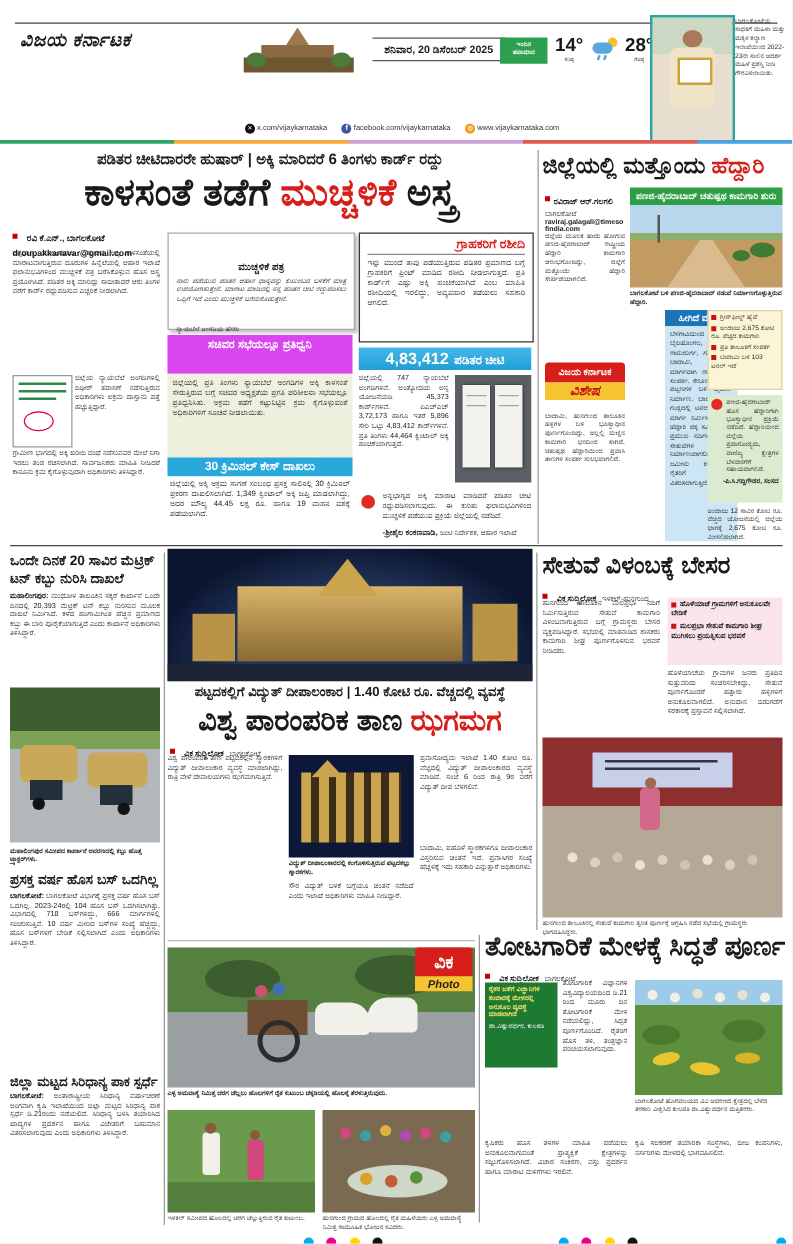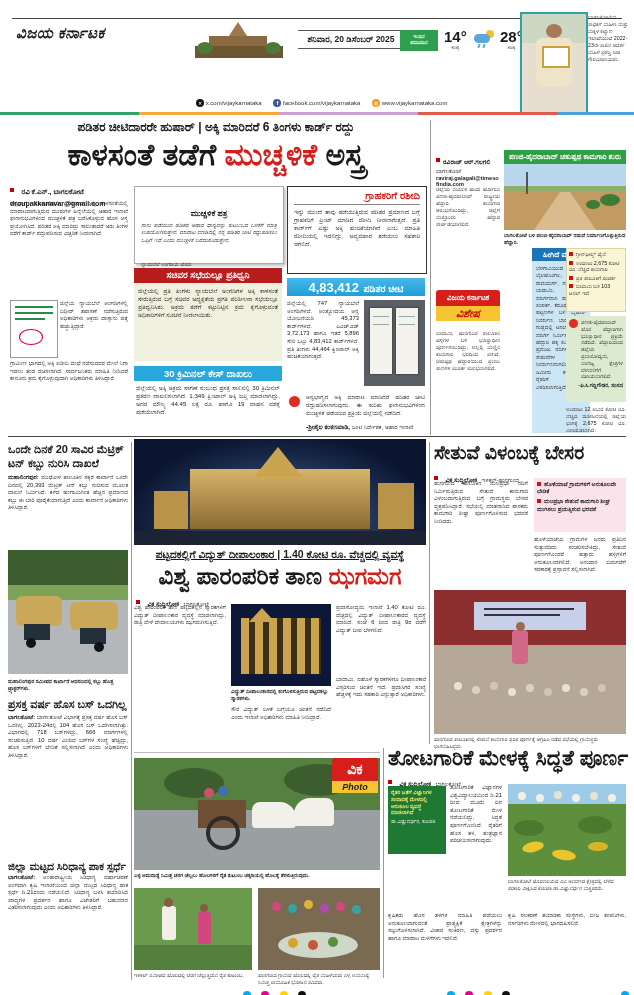--- a/index.html
+++ b/index.html
@@ -105,21 +105,21 @@
   <div class="a jt b6" style="left:10px;top:360px;width:118px;height:72px;">ಗ್ರಾಮೀಣ ಭಾಗದಲ್ಲಿ ಅಕ್ಕಿ ಖರೀದಿ ದಂಧೆ ನಡೆಸುವವರ ಮೇಲೆ ನಿಗಾ ಇಡಲು ತಂಡ ರಚಿಸಲಾಗಿದೆ. ಸಾರ್ವಜನಿಕರು ಮಾಹಿತಿ ನೀಡಿದರೆ ಕಾನೂನು ಕ್ರಮ ಕೈಗೊಳ್ಳುವುದಾಗಿ ಅಧಿಕಾರಿಗಳು ತಿಳಿಸಿದ್ದಾರೆ.</div>
 
   <div class="a" style="left:134px;top:186px;width:148px;height:76px;background:#fff;border:1px solid #aaa;box-shadow:2px 2px 3px rgba(0,0,0,.25);">
     <div style="text-align:center;font-size:8px;font-weight:bold;margin-top:22px;">ಮುಚ್ಚಳಿಕೆ ಪತ್ರ</div>
     <div class="jt" style="font-size:5.6px;line-height:7.4px;font-style:italic;font-family:'DejaVu Serif',serif;padding:3px 6px;height:36px;overflow:hidden;">ನಾನು ಪಡೆಯುವ ಪಡಿತರ ಆಹಾರ ಧಾನ್ಯವನ್ನು ಕುಟುಂಬದ ಬಳಕೆಗೆ ಮಾತ್ರ ಉಪಯೋಗಿಸುತ್ತೇನೆ. ಮಾರಾಟ ಮಾಡಿದಲ್ಲಿ ನನ್ನ ಪಡಿತರ ಚೀಟಿ ರದ್ದುಪಡಿಸಲು ಒಪ್ಪಿಗೆ ಇದೆ ಎಂದು ಮುಚ್ಚಳಿಕೆ ಬರೆದುಕೊಡುತ್ತೇನೆ.</div>
     <div style="font-size:5.3px;padding:0 6px;text-align:left;">ನ್ಯಾಯಬೆಲೆ ಅಂಗಡಿಯ ಹೆಸರು</div>
     <div style="font-size:5.3px;padding:0 6px;text-align:left;">ಫಲಾನುಭವಿಯ ಸಹಿ</div>
   </div>
 
   <div class="a" style="left:134px;top:268px;width:148px;">
-    <div class="boxhead" style="background:#b91c1c;height:15px;line-height:15px;font-size:9px;">ಸಚಿವರ ಸಭೆಯಲ್ಲೂ ಪ್ರತಿಧ್ವನಿ</div>
+    <div class="boxhead" style="background:#d946ef;height:31px;line-height:15px;font-size:9px;">ಸಚಿವರ ಸಭೆಯಲ್ಲೂ ಪ್ರತಿಧ್ವನಿ</div>
     <div class="jt" style="background:#eff0dd;font-size:6.2px;line-height:8px;padding:4px;height:70px;">ಜಿಲ್ಲೆಯಲ್ಲಿ ಪ್ರತಿ ತಿಂಗಳು ನ್ಯಾಯಬೆಲೆ ಅಂಗಡಿಗಳ ಅಕ್ಕಿ ಕಾಳಸಂತೆ ಸೇರುತ್ತಿರುವ ಬಗ್ಗೆ ಸಚಿವರ ಅಧ್ಯಕ್ಷತೆಯ ಪ್ರಗತಿ ಪರಿಶೀಲನಾ ಸಭೆಯಲ್ಲೂ ಪ್ರತಿಧ್ವನಿಸಿತು. ಅಕ್ರಮ ತಡೆಗೆ ಕಟ್ಟುನಿಟ್ಟಿನ ಕ್ರಮ ಕೈಗೊಳ್ಳುವಂತೆ ಅಧಿಕಾರಿಗಳಿಗೆ ಸೂಚನೆ ನೀಡಲಾಯಿತು.</div>
   </div>
 
   <div class="a" style="left:134px;top:366px;width:148px;">
     <div class="boxhead" style="background:#29a8dc;height:15px;line-height:15px;font-size:9.5px;">30 ಕ್ರಿಮಿನಲ್ ಕೇಸ್ ದಾಖಲು</div>
     <div class="jt" style="font-size:6.2px;line-height:8px;padding:3px 2px;height:48px;">ಜಿಲ್ಲೆಯಲ್ಲಿ ಅಕ್ಕಿ ಅಕ್ರಮ ಸಾಗಣೆ ಸಂಬಂಧ ಪ್ರಸಕ್ತ ಸಾಲಿನಲ್ಲಿ 30 ಕ್ರಿಮಿನಲ್ ಪ್ರಕರಣ ದಾಖಲಿಸಲಾಗಿದೆ. 1,349 ಕ್ವಿಂಟಾಲ್ ಅಕ್ಕಿ ಜಪ್ತಿ ಮಾಡಲಾಗಿದ್ದು, ಅದರ ಮೌಲ್ಯ 44.45 ಲಕ್ಷ ರೂ. ಹಾಗೂ 19 ವಾಹನ ವಶಕ್ಕೆ ಪಡೆಯಲಾಗಿದೆ.</div>
   </div>
 
   <div class="a" style="left:287px;top:186px;width:138px;height:86px;border:1.5px solid #333;">
     <div style="text-align:right;font-size:10px;font-weight:bold;color:#d61f1a;margin-top:3px;border-bottom:1px solid #888;padding-bottom:2px;margin-left:6px;margin-right:6px;">ಗ್ರಾಹಕರಿಗೆ ರಶೀದಿ</div>
@@ -142,20 +142,23 @@
 
   <div class="a" style="left:289px;top:396px;width:11px;height:11px;border-radius:50%;background:#e02b20;"></div>
   <div class="a jt" style="left:306px;top:394px;width:119px;height:28px;font-size:6px;line-height:7.8px;">ಅನ್ನಭಾಗ್ಯದ ಅಕ್ಕಿ ಮಾರಾಟ ಮಾಡಿದರೆ ಪಡಿತರ ಚೀಟಿ ರದ್ದುಪಡಿಸಲಾಗುವುದು. ಈ ಕುರಿತು ಫಲಾನುಭವಿಗಳಿಂದ ಮುಚ್ಚಳಿಕೆ ಪಡೆಯುವ ಪ್ರಕ್ರಿಯೆ ಜಿಲ್ಲೆಯಲ್ಲಿ ನಡೆದಿದೆ.</div>
   <div class="a" style="left:306px;top:423px;width:119px;font-size:6.5px;font-weight:bold;">
     <span>-ಶ್ರೀಶೈಲ ಕಂಕಣವಾಡಿ,</span>
     <span style="font-weight:normal;font-size:5.8px;">ಜಂಟಿ ನಿರ್ದೇಶಕ, ಆಹಾರ ಇಲಾಖೆ</span>
   </div>
 
   <div class="a vr" style="left:430px;top:120px;height:315px;"></div>
 
+  <div class="a" style="left:434px;top:122px;width:194px;font-size:18px;font-weight:bold;white-space:nowrap;">
+    <span>ಜಿಲ್ಲೆಯಲ್ಲಿ ಮತ್ತೊಂದು </span><span class="red">ಹೆದ್ದಾರಿ</span>
+  </div>
 
   <div class="a" style="left:436px;top:150px;width:64px;">
     <div><span class="bysq"></span><span style="font-size:6.3px;font-weight:bold;">ರವಿರಾಜ್ ಆರ್.ಗಲಗಲಿ</span></div>
     <div style="font-size:5.8px;">ಬಾಗಲಕೋಟೆ</div>
     <div style="font-size:5.6px;font-weight:bold;word-break:break-all;">raviraj.galagali@timesofindia.com</div>
   </div>
 
   <div class="a jt b55" style="left:436px;top:186px;width:64px;height:100px;">ಜಿಲ್ಲೆಯ ಮೂಲಕ ಹಾದು ಹೋಗುವ ಪಣಜಿ-ಹೈದರಾಬಾದ್ ರಾಷ್ಟ್ರೀಯ ಹೆದ್ದಾರಿ ಕಾಮಗಾರಿ ಆರಂಭಗೊಂಡಿದ್ದು, ಜಿಲ್ಲೆಗೆ ಮತ್ತೊಂದು ಹೆದ್ದಾರಿ ಸೇರ್ಪಡೆಯಾಗಲಿದೆ.</div>
 
   <div class="a" style="left:436px;top:290px;width:64px;">
@@ -225,21 +228,21 @@
   <div class="a vr" style="left:131px;top:442px;height:538px;"></div>
 
   <div class="a photo" style="left:134px;top:439px;width:292px;height:106px;background:radial-gradient(ellipse at 50% 80%,#263a5e 0 40%,#0b1530 75%);">
     <div class="a" style="left:56px;top:30px;width:180px;height:60px;background:linear-gradient(#d8b469,#8a6a33);"></div>
     <div class="a" style="left:120px;top:8px;width:48px;height:30px;background:#caa44f;clip-path:polygon(50% 0,100% 100%,0 100%);"></div>
     <div class="a" style="left:20px;top:52px;width:34px;height:38px;background:#b99448;"></div>
     <div class="a" style="left:244px;top:44px;width:36px;height:46px;background:#b99448;"></div>
     <div class="a" style="left:0;top:92px;width:292px;height:14px;background:#1c2335;"></div>
   </div>
 
-  <div class="a" style="left:134px;top:548px;width:292px;text-align:center;font-size:10.5px;font-weight:bold;text-decoration:underline;">ಪಟ್ಟದಕಲ್ಲಿಗೆ ವಿದ್ಯುತ್ ದೀಪಾಲಂಕಾರ | 1.40 ಕೋಟಿ ರೂ. ವೆಚ್ಚದಲ್ಲಿ ವ್ಯವಸ್ಥೆ</div>
+  <div class="a" style="left:134px;top:548px;width:292px;text-align:center;font-size:10.5px;font-weight:bold;">ಪಟ್ಟದಕಲ್ಲಿಗೆ ವಿದ್ಯುತ್ ದೀಪಾಲಂಕಾರ | 1.40 ಕೋಟಿ ರೂ. ವೆಚ್ಚದಲ್ಲಿ ವ್ಯವಸ್ಥೆ</div>
   <div class="a" style="left:134px;top:560px;width:292px;text-align:center;font-size:23px;font-weight:bold;line-height:32px;white-space:nowrap;">
     <span>ವಿಶ್ವ ಪಾರಂಪರಿಕ ತಾಣ </span><span class="red">ಝಗಮಗ</span>
   </div>
   <div class="a" style="left:136px;top:592px;">
     <span class="bysq"></span>
     <span style="font-size:6.3px;font-weight:bold;">ವಿಕ ಸುದ್ದಿಲೋಕ</span>
     <span style="font-size:5.8px;">ಬಾಗಲಕೋಟೆ</span>
   </div>
 
   <div class="a jt b6" style="left:134px;top:604px;width:92px;height:142px;">ವಿಶ್ವ ಪಾರಂಪರಿಕ ತಾಣ ಪಟ್ಟದಕಲ್ಲಿನ ಸ್ಮಾರಕಗಳಿಗೆ ವಿದ್ಯುತ್ ದೀಪಾಲಂಕಾರ ವ್ಯವಸ್ಥೆ ಮಾಡಲಾಗಿದ್ದು, ರಾತ್ರಿ ವೇಳೆ ದೇವಾಲಯಗಳು ಝಗಮಗಿಸುತ್ತಿವೆ.</div>

